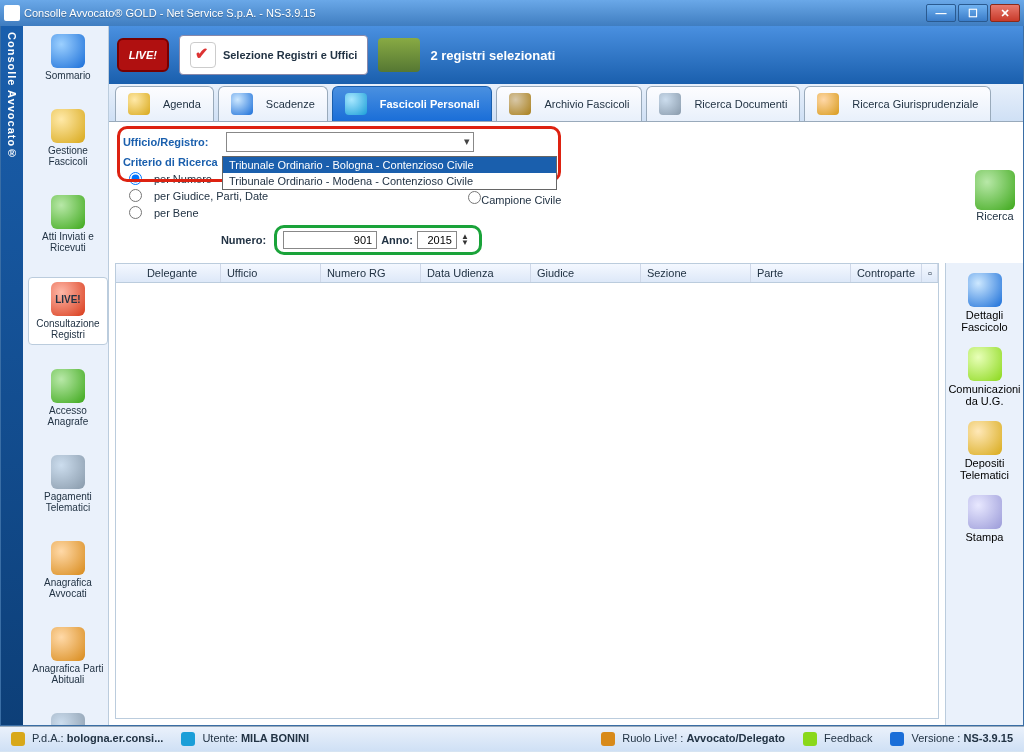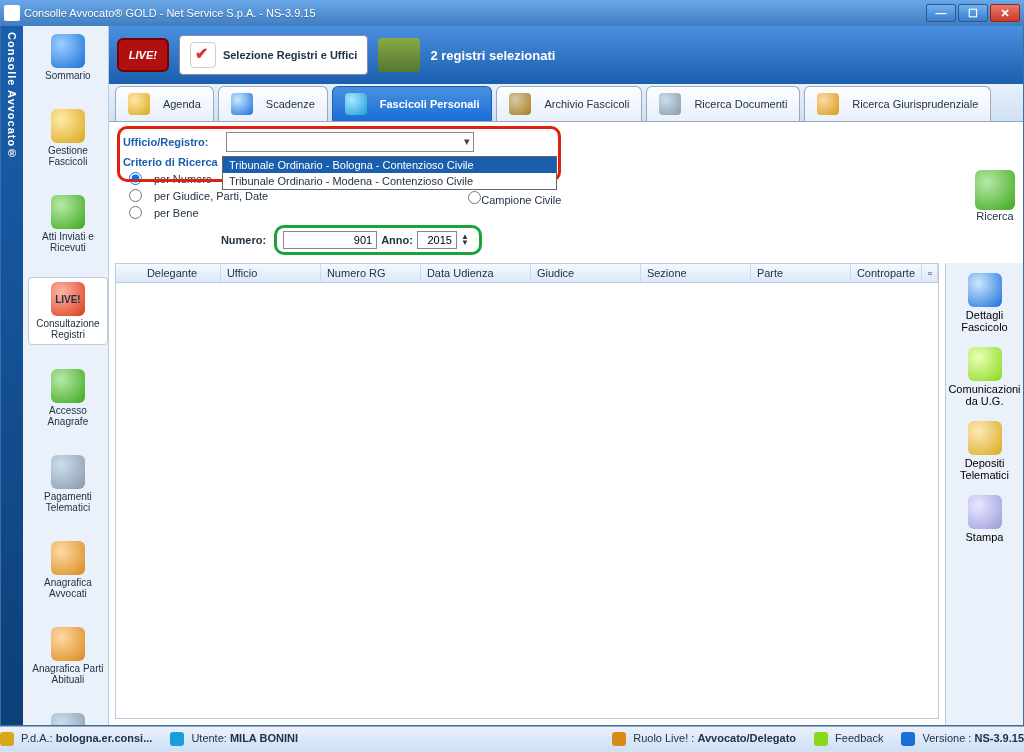--- a/index.html
+++ b/index.html
@@ -87,21 +87,21 @@
   .ri-search{background:radial-gradient(circle at 30% 30%,#b8e8a8,#3da81a);}
   .ri-mag{background:radial-gradient(circle at 30% 30%,#cde8ff,#1a6ed8);}
   .ri-dl{background:radial-gradient(circle at 30% 30%,#e8ffb8,#8ad81a);}
   .ri-dep{background:radial-gradient(circle at 30% 30%,#ffe8b8,#d8aa1a);}
   .ri-prn{background:radial-gradient(circle at 30% 30%,#e8e8ff,#9a9ad8);}
   
   .searchbig{position:absolute;right:2px;top:96px;width:56px;text-align:center;}
   .searchbig .racticon{width:40px;height:40px;margin:0 auto;}
 
   
-  .statusbar{height:25px;background:linear-gradient(#eaf1fb,#cfe0f5);border-top:1px solid #9ab;display:flex;align-items:center;gap:18px;padding:0 0;color:#234;}
+  .statusbar{height:25px;background:linear-gradient(#eaf1fb,#cfe0f5);border-top:1px solid #9ab;display:flex;align-items:center;gap:18px;padding:0 11px;color:#234;}
   .sbicon{width:14px;height:14px;border-radius:3px;display:inline-block;vertical-align:middle;margin-right:4px;}
   .sbi1{background:#d8a81a;}
   .sbi2{background:#1a9ed8;}
   .sbi3{background:#d88a1a;}
   .sbi4{background:#8ad81a;}
   .sbi5{background:#1a6ed8;}
   .statusbar .seg{white-space:nowrap;}
   .statusbar .flex{flex:1;}
 </style>
 </head>

